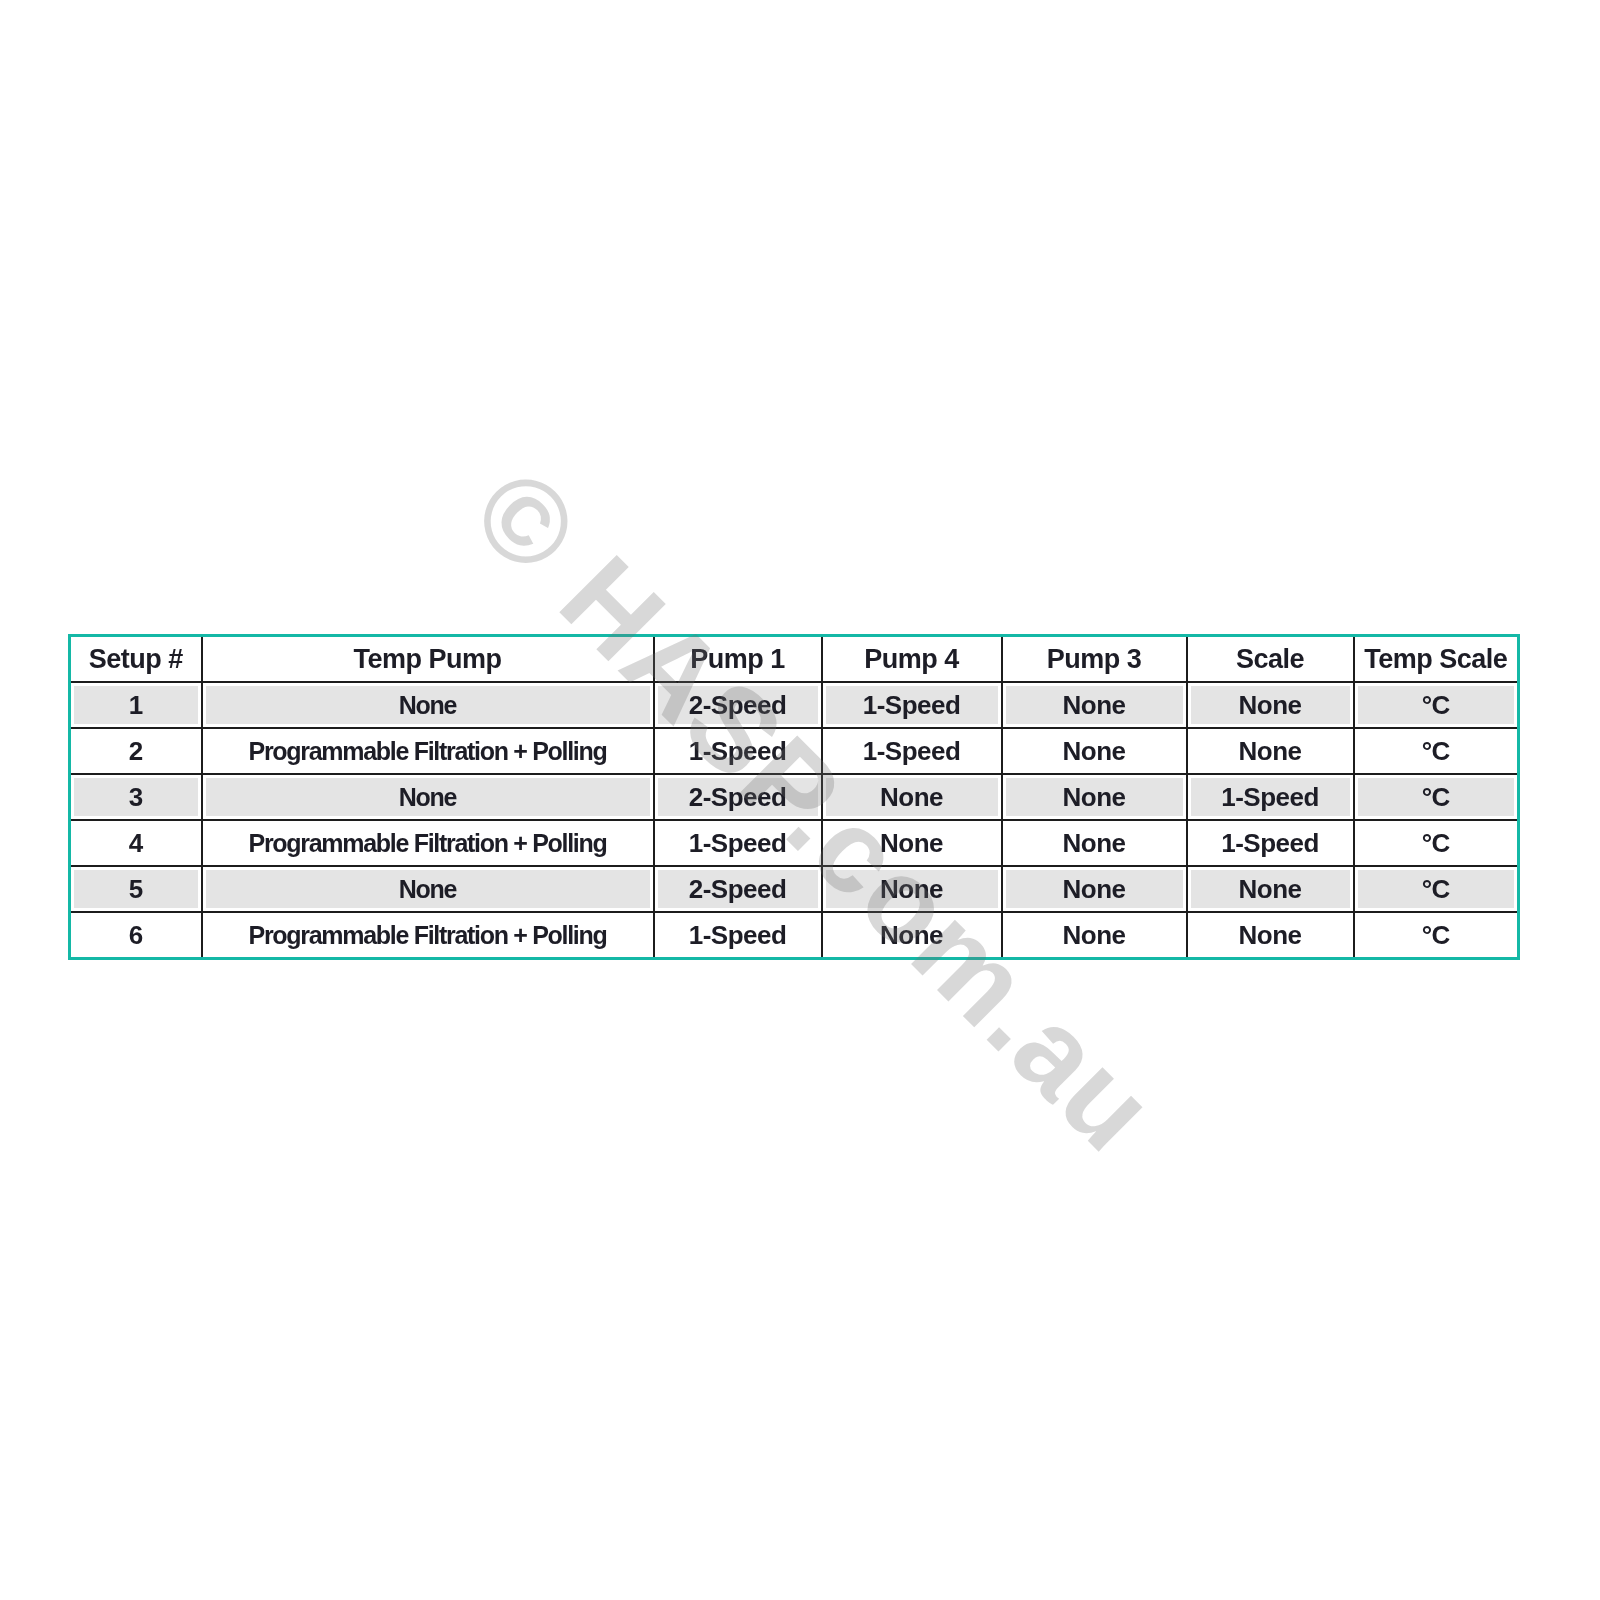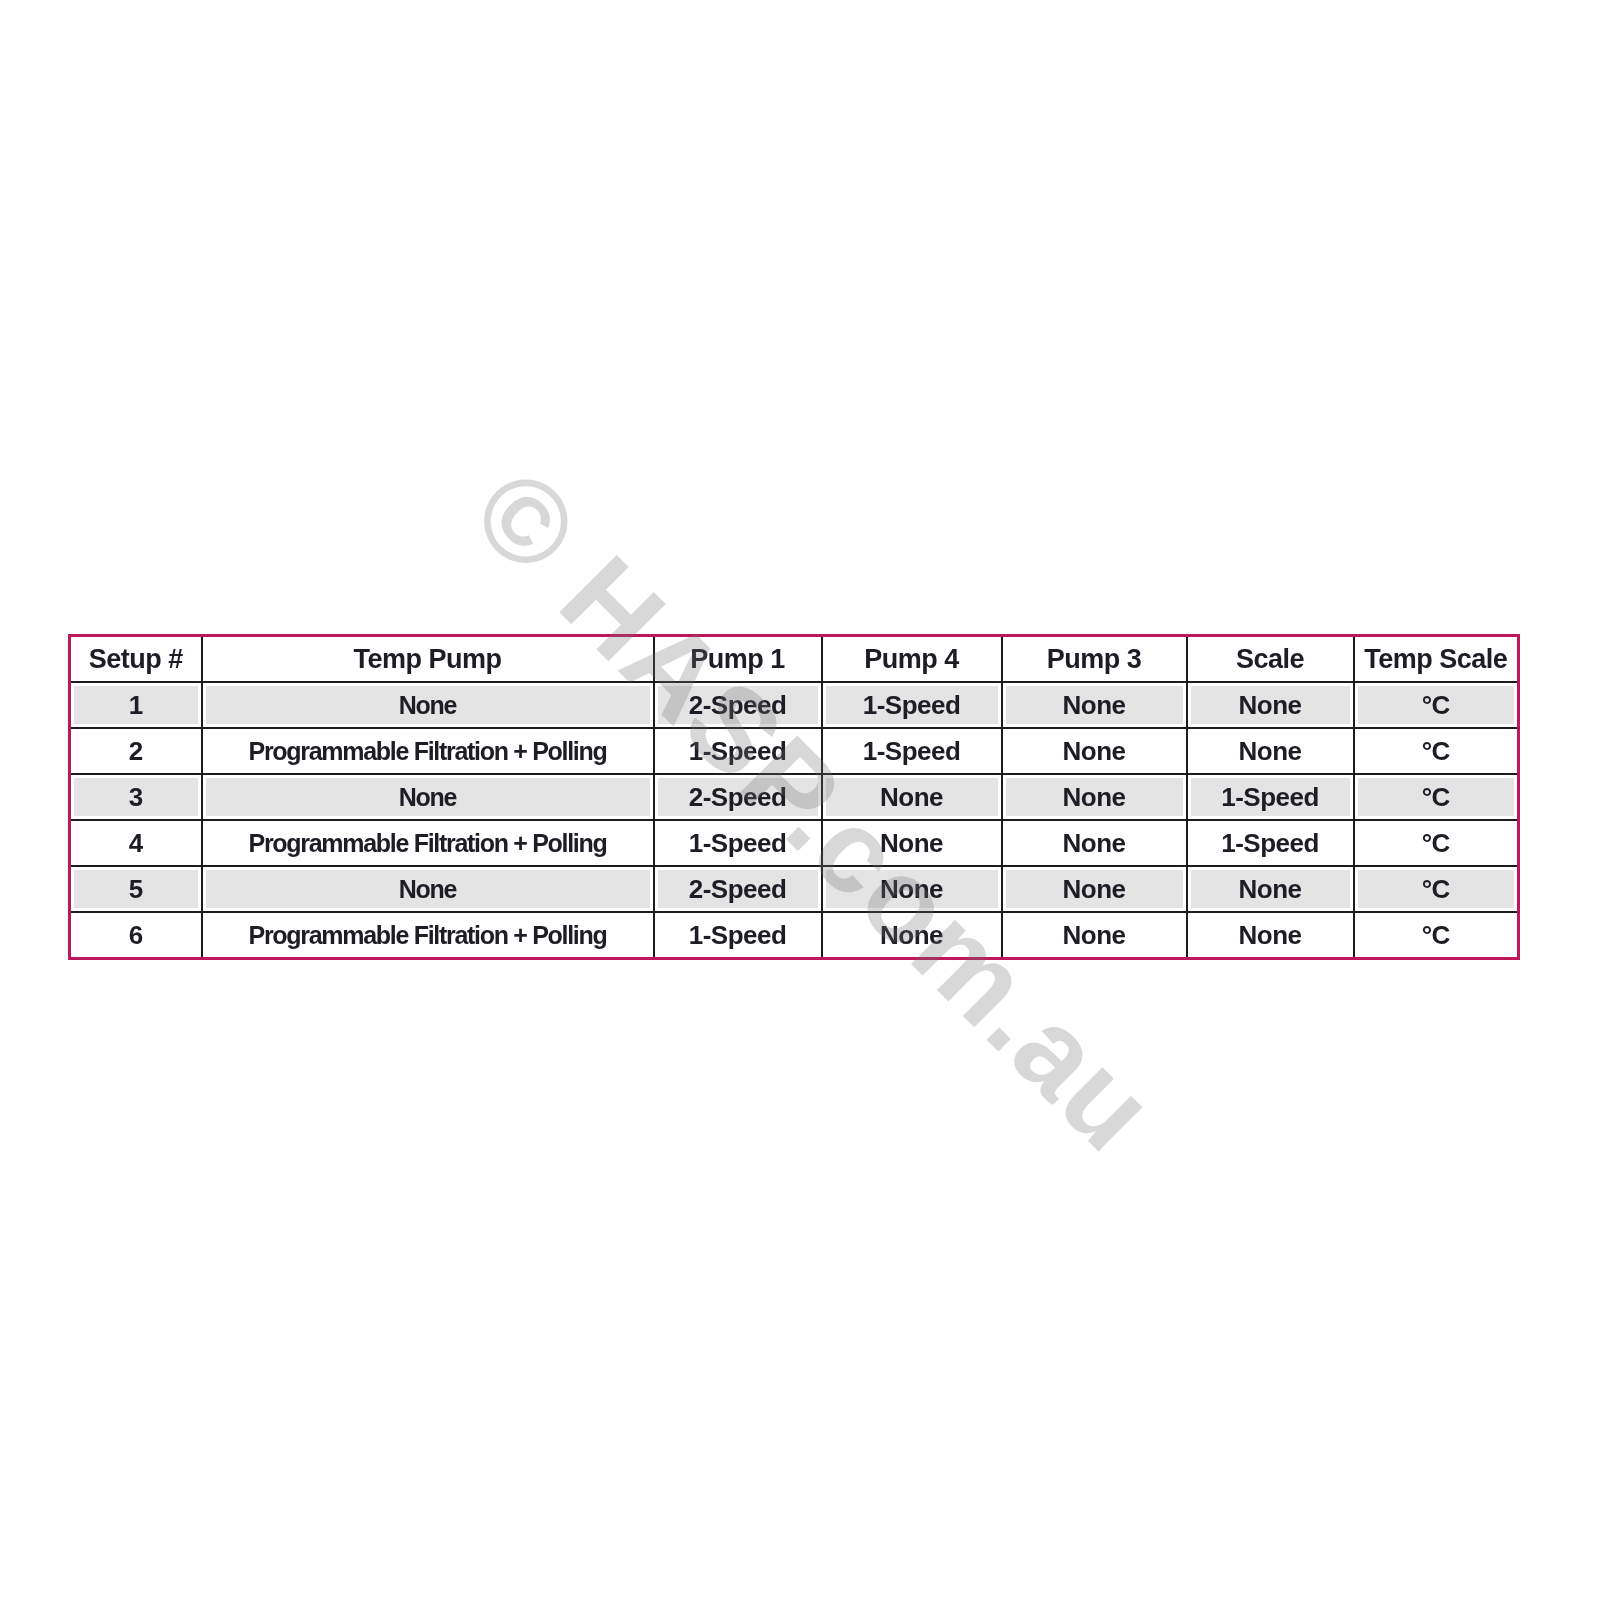--- a/index.html
+++ b/index.html
@@ -31,21 +31,21 @@
 
   
   table.setup-table {
     position: absolute;
     left: 68px;
     top: 634px;
     width: 1449px;
     border-collapse: collapse;
     table-layout: fixed;
     z-index: 1;
-    border: 3px solid #be185d;
+    border: 3px solid #14b8a6;
   }
   .setup-table col.c1 { width: 132px; }
   .setup-table col.c2 { width: 452px; }
   .setup-table col.c3 { width: 168px; }
   .setup-table col.c4 { width: 180px; }
   .setup-table col.c5 { width: 185px; }
   .setup-table col.c6 { width: 167px; }
   .setup-table col.c7 { width: 165px; }
 
   .setup-table th,

